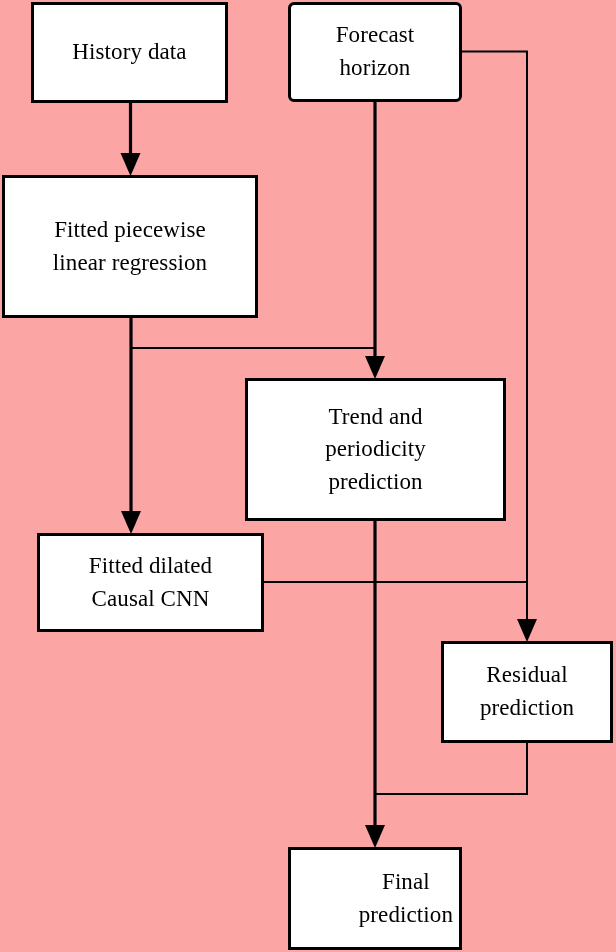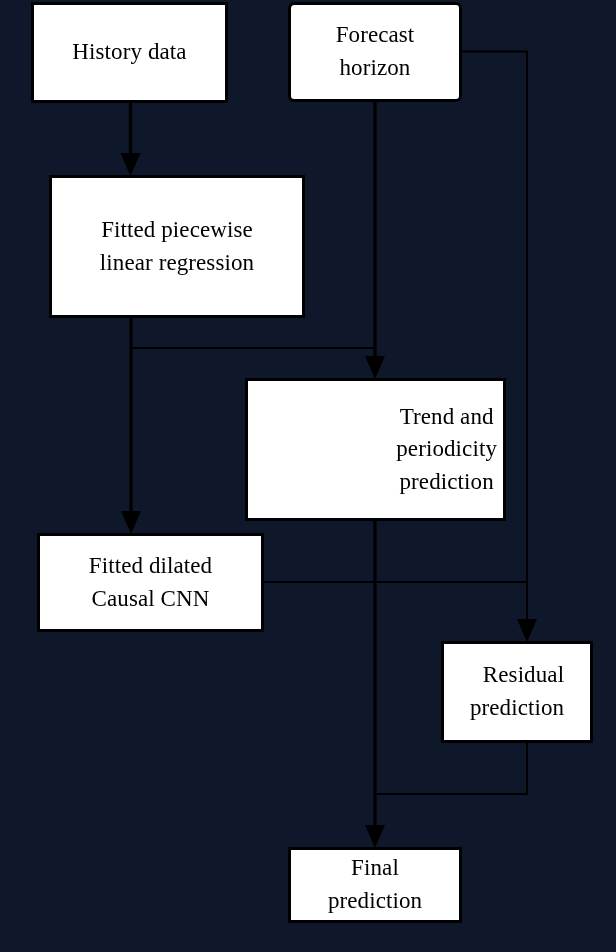--- a/index.html
+++ b/index.html
@@ -8,21 +8,21 @@
     padding: 0;
     background: #ffffff;
   }
   body {
     font-family: "Liberation Serif", "DejaVu Serif", serif;
   }
   #diagram-root {
     position: relative;
     width: 616px;
     height: 952px;
-    background: #0f172a;
+    background: #fca5a5;
     overflow: hidden;
   }
   #flow-svg {
     position: absolute;
     left: 0;
     top: 0;
     width: 616px;
     height: 952px;
     display: block;
   }
@@ -103,39 +103,39 @@
 
   <div class="node-box" style="left:31px; top:2px; width:197px; height:101px;">
     <span class="node-label">History data</span>
   </div>
 
   <div class="node-box" style="left:288px; top:2px; width:174px; height:100px;border-radius:6px;">
     <span class="node-label">Forecast
 horizon</span>
   </div>
 
-  <div class="node-box" style="left:2px; top:175px; width:256px; height:143px;margin-left:47px;">
+  <div class="node-box" style="left:2px; top:175px; width:256px; height:143px;">
     <span class="node-label">Fitted piecewise
 linear regression</span>
   </div>
 
-  <div class="node-box" style="left:245px; top:378px; width:261px; height:143px;justify-content:flex-end;">
+  <div class="node-box" style="left:245px; top:378px; width:261px; height:143px;">
     <span class="node-label">Trend and
 periodicity
 prediction</span>
   </div>
 
   <div class="node-box" style="left:17px; top:533px; width:227px; height:99px;margin-left:20px;">
     <span class="node-label">Fitted dilated
 Causal CNN</span>
   </div>
 
-  <div class="node-box" style="left:441px; top:641px; width:152px; height:102px;text-align:right;">
+  <div class="node-box" style="left:441px; top:641px; width:172px; height:102px;">
     <span class="node-label">Residual
 prediction</span>
   </div>
 
-  <div class="node-box" style="left:288px; top:847px; width:174px; height:76px;">
+  <div class="node-box" style="left:288px; top:847px; width:174px; height:103px;justify-content:flex-end;">
     <span class="node-label">Final
 prediction</span>
   </div>
 
 </div>
 
 </body></html>

